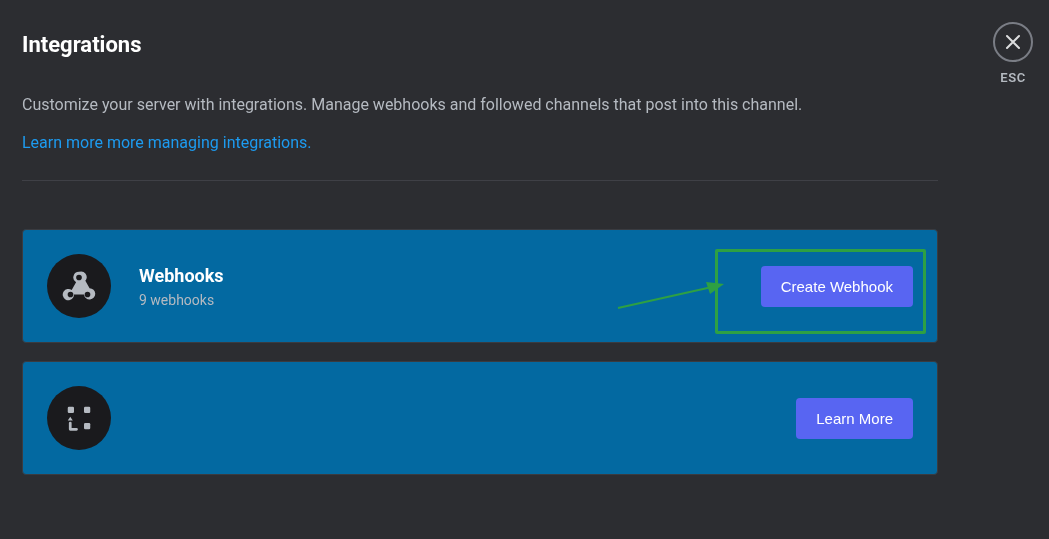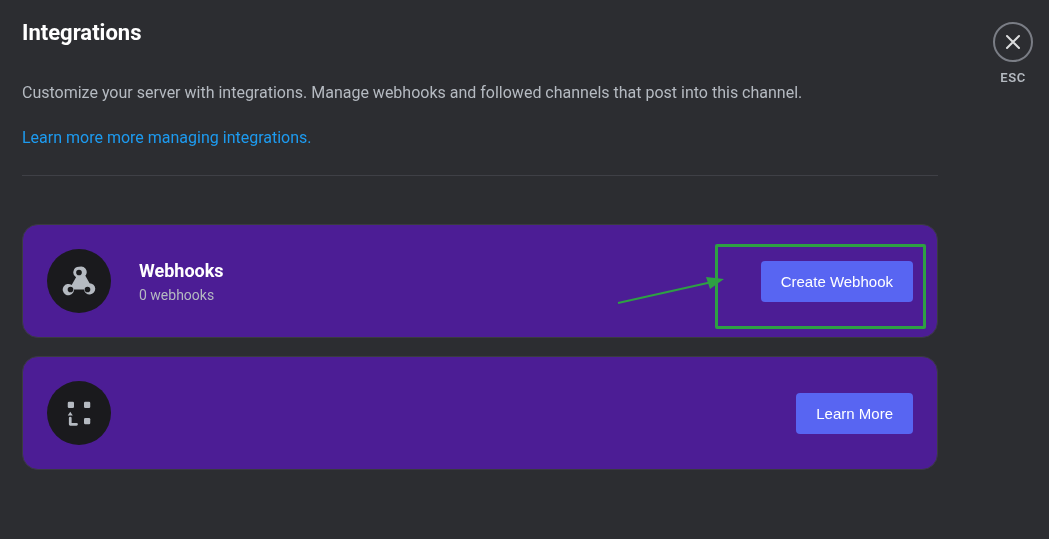--- a/index.html
+++ b/index.html
@@ -6,51 +6,51 @@
     body {
       background: #2c2d31;
       font-family: -apple-system, BlinkMacSystemFont, "Segoe UI", Roboto, Helvetica, Arial, sans-serif;
       width: 1049px;
       height: 539px;
       overflow: hidden;
       position: relative;
       color: #dcddde;
     }
     .content {
-      padding: 20px 22px;
+      padding: 32px 22px;
       max-width: 960px;
     }
     .page-title {
       color: #ffffff;
       font-size: 22px;
       font-weight: 700;
       margin-bottom: 36px;
     }
     .subtitle {
       font-size: 16px;
       color: #b5bac1;
       line-height: 1.5;
-      margin-bottom: 23px;
+      margin-bottom: 16px;
     }
     .learn-link {
       color: #1d9bf0;
       font-size: 16px;
       text-decoration: none;
       cursor: pointer;
     }
     .divider {
       border: none;
       border-top: 1px solid #3f4046;
       margin-top: 28px;
       margin-bottom: 48px;
     }
     .card {
-      background: #4c1d95;
+      background: #0369a1;
       border: 1px solid #3a3b40;
-      border-radius: 16px;
+      border-radius: 4px;
       padding: 24px 24px;
       display: flex;
       align-items: center;
       margin-bottom: 18px;
       position: relative;
     }
     .card-icon {
       width: 64px;
       height: 64px;
       border-radius: 50%;
@@ -147,21 +147,21 @@
   <hr class="divider">
 
   <div class="card">
     <div class="card-icon">
       <svg width="34" height="34" viewBox="0 0 24 24">
         <path d="M12 2a4 4 0 0 0-2.07 7.43l-3.1 5.37A4 4 0 1 0 8 20h0a4 4 0 0 0 .47-2H15.5a4 4 0 1 0 3.97-4.5l-3-5.2A4 4 0 0 0 12 2zm0 2a2 2 0 1 1-2 2 2 2 0 0 1 2-2zM6 16a2 2 0 1 1-2 2 2 2 0 0 1 2-2zm12 0a2 2 0 1 1-2 2 2 2 0 0 1 2-2z"></path>
       </svg>
     </div>
     <div class="card-text">
       <div class="card-title">Webhooks</div>
-      <div class="card-sub">0 webhooks</div>
+      <div class="card-sub">9 webhooks</div>
     </div>
     <button class="btn">Create Webhook</button>
 
     <div class="highlight-box"></div>
     <svg class="arrow" width="110" height="30" viewBox="0 0 110 30">
       <line x1="2" y1="26" x2="96" y2="5" stroke="#2ea043" stroke-width="2"></line>
       <polygon points="108,2 90,0 94,12" fill="#2ea043"></polygon>
     </svg>
   </div>
 

